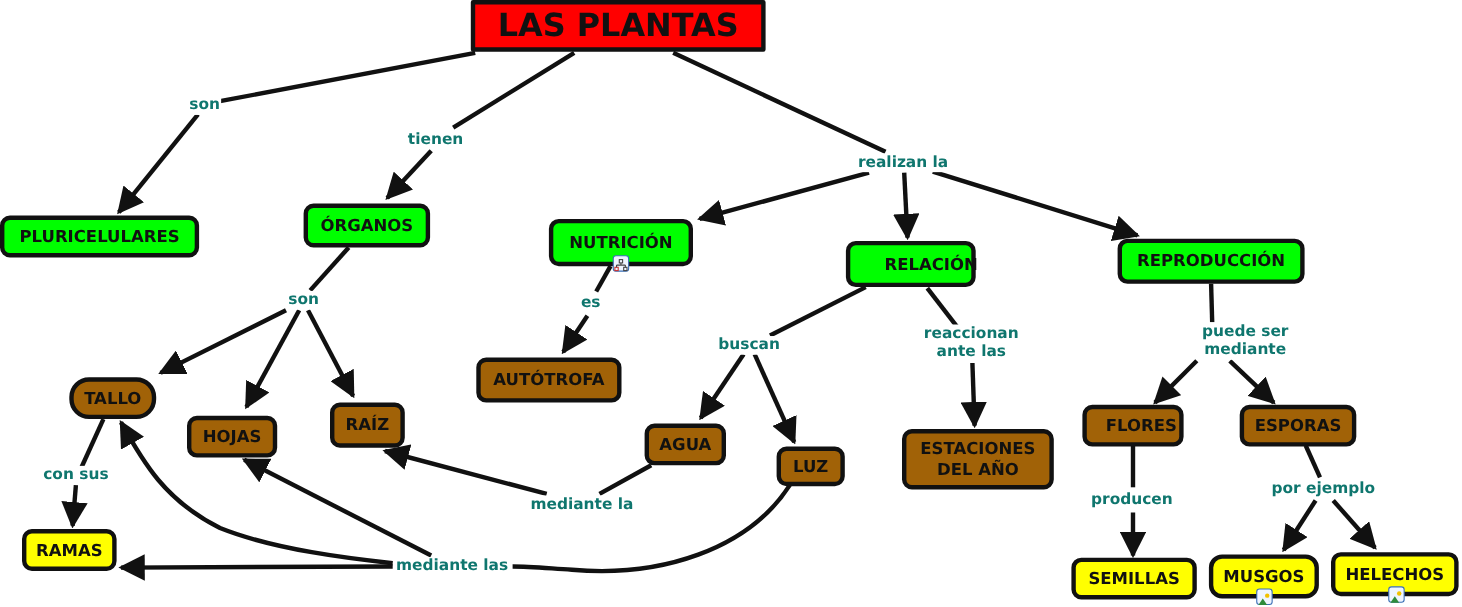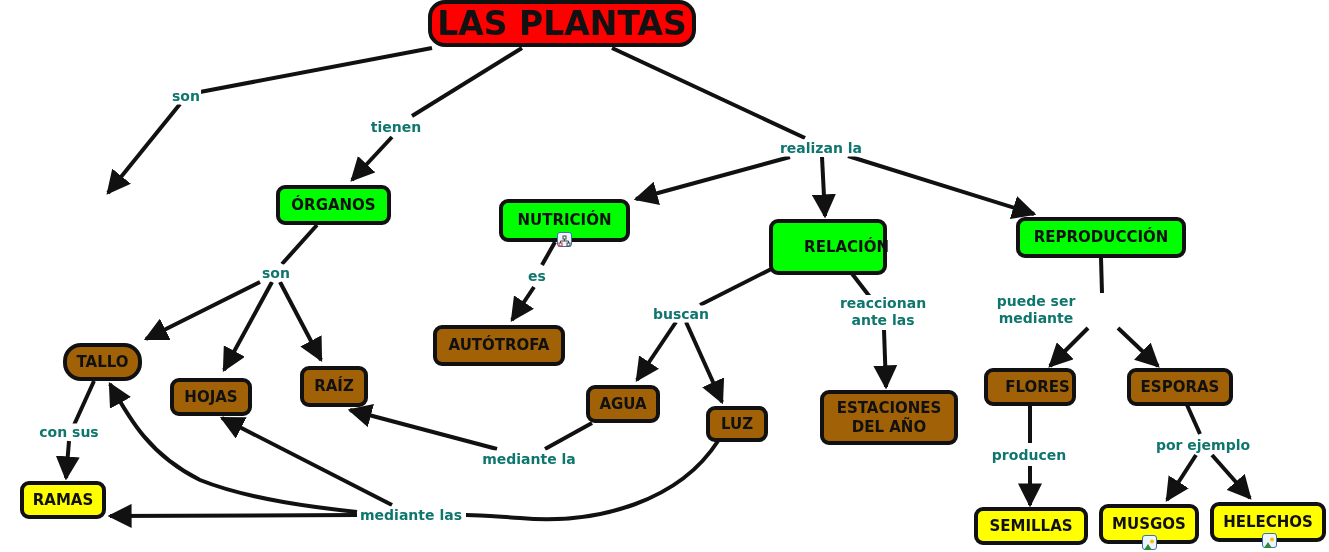--- a/index.html
+++ b/index.html
@@ -2,21 +2,21 @@
 <html><head>
 <meta charset="utf-8">
 <style>
   html, body { margin:0; padding:0; background:#ffffff; }
   #map { position:relative; width:1329px; height:552px; overflow:hidden; background:#fff;
          font-family:"DejaVu Sans", "Liberation Sans", sans-serif; }
   svg#links { position:absolute; left:0; top:0; width:1329px; height:552px; }
   .node { position:absolute; box-sizing:border-box; border:4px solid #111; border-radius:9px;
           display:flex; align-items:center; justify-content:center; text-align:center;
           font-weight:bold; color:#111; font-size:15px; line-height:19px; white-space:pre-line; }
-  .node.red { background:#ff0000; font-size:33px; border-radius:17px; }
+  .node.red { background:#ff0000; font-size:29px; border-radius:2px; }
   .node.green { background:#00ff00; }
   .node.cyan { background:#a16207; }
   .node.yellow { background:#ffff00; }
   .lbl { position:absolute; font-weight:bold; font-size:14px; color:#0f766e; background:#fff;
          text-align:center; line-height:17px; white-space:pre-line; transform:translate(-50%,-50%); padding:0 1px; }
   .icon { position:absolute; width:15px; height:15px; box-sizing:border-box; border:1px solid #3a6fb5;
           border-radius:3px; background:#eef5ff; }
 </style>
 </head>
 <body>
@@ -74,50 +74,51 @@
       <path d="M497,449 L350,410" marker-end="url(#arr)"></path>
 
       <path d="M718,441 C680,500 600,525 520,518 C490,516 480,515 466,515"></path>
       <path d="M357,512 C320,508 250,500 200,480 C150,455 130,420 110,384" marker-end="url(#arr)"></path>
       <path d="M392,505 L222,418" marker-end="url(#arr)"></path>
       <path d="M357,515 L110,516" marker-end="url(#arr)"></path>
     </g>
   </svg>
 
   <div class="node red" style="left:428px;top:0px;width:268px;height:47px;">LAS PLANTAS</div>
+  <div class="node green" style="left:0px;top:196px;width:181px;height:38px;">PLURICELULARES</div>
   <div class="node green" style="left:276px;top:185px;width:115px;height:40px;">ÓRGANOS</div>
   <div class="node green" style="left:499px;top:199px;width:131px;height:43px;">NUTRICIÓN</div>
-  <div class="node green" style="left:769px;top:219px;width:118px;height:56px;padding-left:37px;">RELACIÓN</div>
+  <div class="node green" style="left:769px;top:219px;width:118px;height:42px;padding-left:37px;">RELACIÓN</div>
   <div class="node green" style="left:1016px;top:217px;width:170px;height:41px;">REPRODUCCIÓN</div>
 
   <div class="node cyan" style="left:63px;top:343px;width:79px;height:38px;border-radius:18px;">TALLO</div>
   <div class="node cyan" style="left:170px;top:378px;width:82px;height:38px;">HOJAS</div>
   <div class="node cyan" style="left:300px;top:366px;width:68px;height:41px;">RAÍZ</div>
   <div class="node cyan" style="left:433px;top:325px;width:132px;height:41px;">AUTÓTROFA</div>
   <div class="node cyan" style="left:586px;top:385px;width:74px;height:38px;">AGUA</div>
   <div class="node cyan" style="left:706px;top:406px;width:62px;height:36px;">LUZ</div>
   <div class="node cyan" style="left:820px;top:390px;width:138px;height:55px;">ESTACIONES
 DEL AÑO</div>
   <div class="node cyan" style="left:984px;top:368px;width:92px;height:38px;padding-left:15px;">FLORES</div>
   <div class="node cyan" style="left:1127px;top:368px;width:106px;height:38px;">ESPORAS</div>
 
   <div class="node yellow" style="left:20px;top:481px;width:86px;height:38px;">RAMAS</div>
   <div class="node yellow" style="left:974px;top:507px;width:114px;height:38px;">SEMILLAS</div>
-  <div class="node yellow" style="left:1099px;top:504px;width:100px;height:40px;">MUSGOS</div>
+  <div class="node yellow" style="left:1099px;top:504px;width:100px;height:40px;border-radius:12px;">MUSGOS</div>
   <div class="node yellow" style="left:1210px;top:502px;width:116px;height:40px;">HELECHOS</div>
 
   <div class="lbl" style="left:186px;top:96px;">son</div>
   <div class="lbl" style="left:396px;top:127px;">tienen</div>
   <div class="lbl" style="left:821px;top:148px;">realizan la</div>
   <div class="lbl" style="left:276px;top:273px;">son</div>
   <div class="lbl" style="left:537px;top:276px;">es</div>
   <div class="lbl" style="left:681px;top:314px;">buscan</div>
   <div class="lbl" style="left:883px;top:312px;">reaccionan
 ante las</div>
-  <div class="lbl" style="left:1036px;top:310px;">puede ser
+  <div class="lbl" style="left:1132px;top:310px;">puede ser
 mediante</div>
   <div class="lbl" style="left:1029px;top:455px;">producen</div>
   <div class="lbl" style="left:1203px;top:445px;">por ejemplo</div>
   <div class="lbl" style="left:69px;top:432px;">con sus</div>
   <div class="lbl" style="left:529px;top:459px;">mediante la</div>
   <div class="lbl" style="left:411px;top:515px;">mediante las</div>
 
   <div class="icon" style="left:557px;top:232px;">
     <svg width="13" height="13" viewBox="0 0 13 13">
       <rect x="5" y="1" width="3" height="3" fill="none" stroke="#444" stroke-width="1"></rect>

